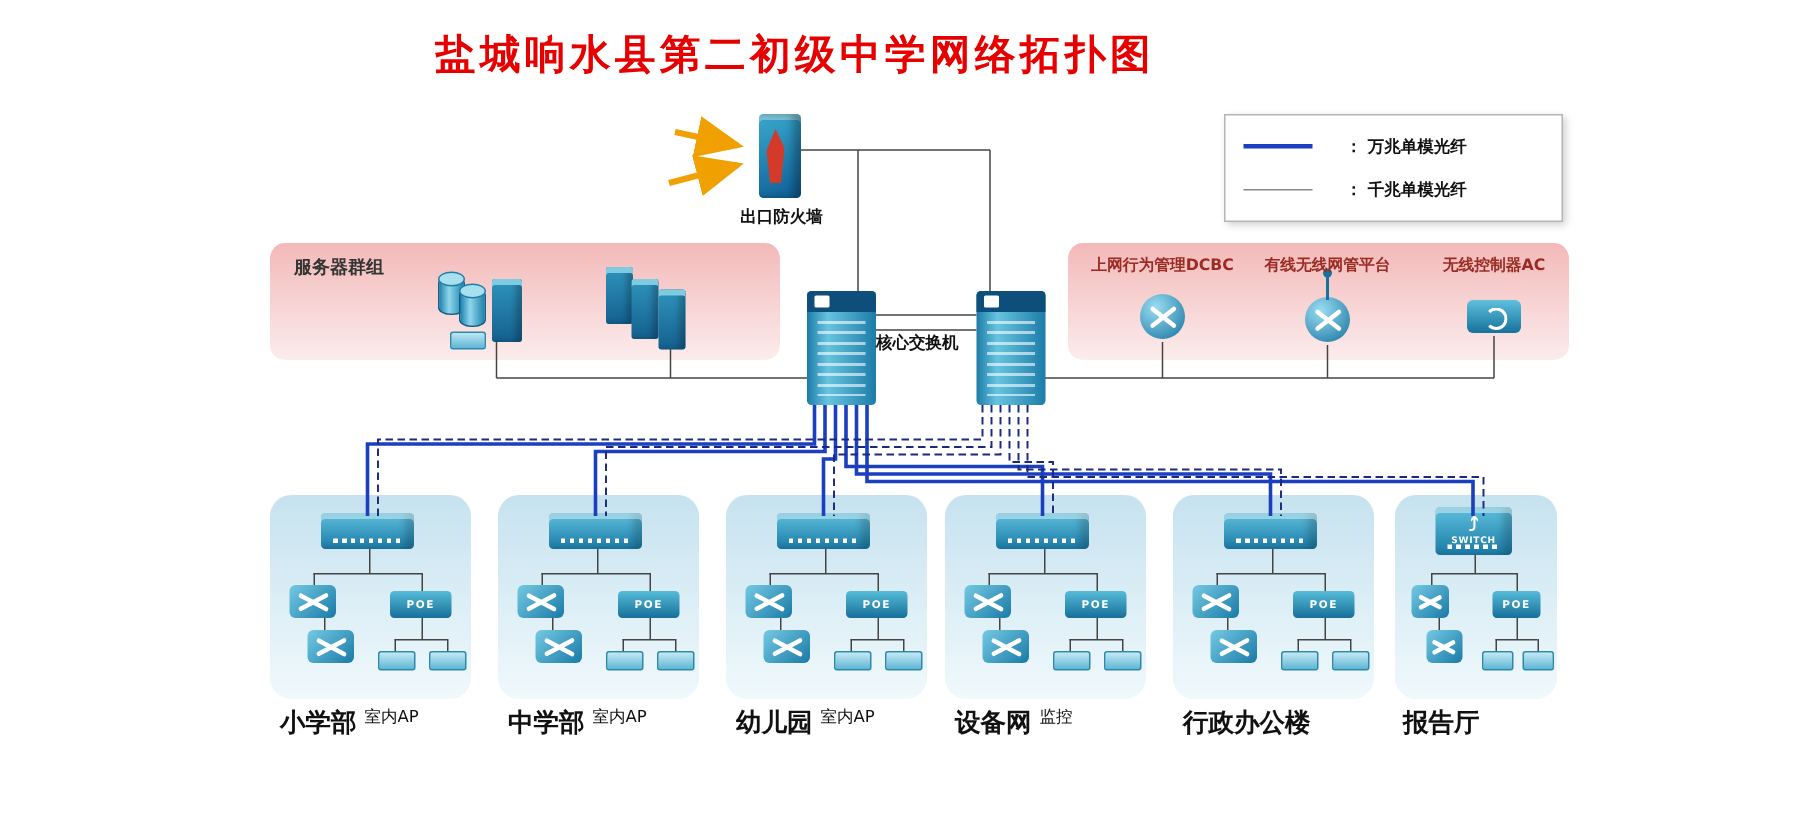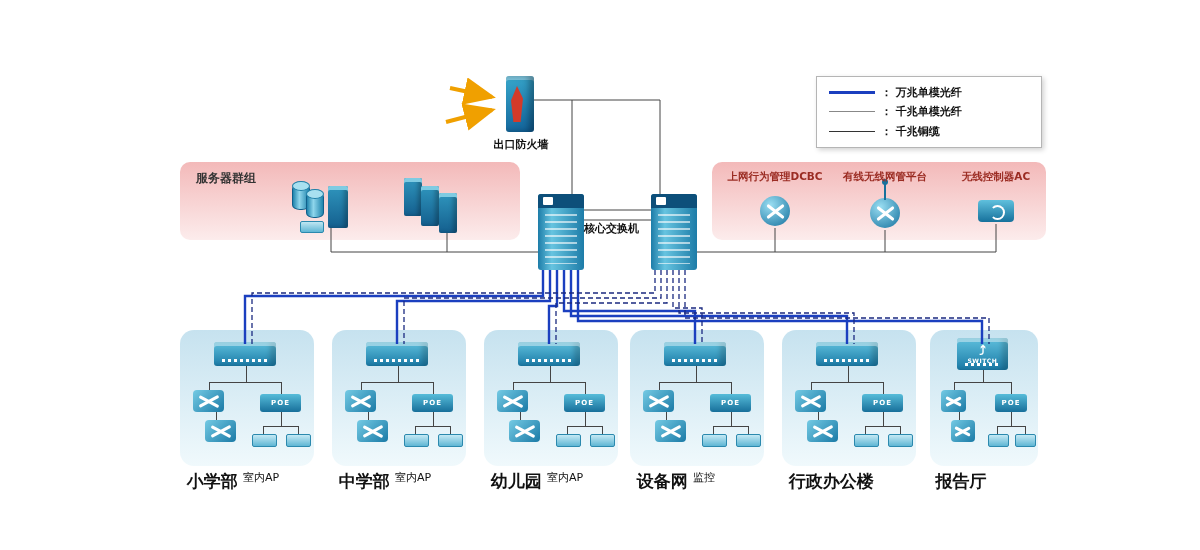--- a/index.html
+++ b/index.html
@@ -26,21 +26,21 @@
   .fw-lbl{left:484px;top:137px;width:74px;}
   .core-lbl{left:584px;top:221px;width:70px;text-align:left;}
   .srv-lbl{left:196px;top:170px;width:90px;text-align:left;font-size:12px;color:#333;}
   .m1{left:718px;top:170px;width:114px;}
   .m2{left:833px;top:170px;width:104px;}
   .m3{left:948px;top:170px;width:96px;}
   
   .legend{position:absolute;left:816px;top:76px;width:226px;height:72px;background:#fff;
           border:1px solid #b5b5b5;box-shadow:2px 2px 5px rgba(0,0,0,.18);z-index:3;
           display:flex;flex-direction:column;justify-content:space-around;padding:6px 12px;box-sizing:border-box;}
-  .leg-row{display:flex;align-items:center;gap:6px;font-size:11px;font-weight:bold;color:#111;}
+  .leg-row{display:flex;align-items:center;gap:22px;font-size:11px;font-weight:bold;color:#111;}
   .leg-line{width:46px;height:0;}
   .leg-line.t10g{border-top:3px solid #1b3fbf;}
   .leg-line.t1g{border-top:1px solid #888;}
   .leg-line.cop{border-top:1px solid #333;}
   
   .pinkbox{position:absolute;top:162px;height:78px;border-radius:10px;z-index:0;
            background:linear-gradient(180deg,#f3b9b9,#fcecec);}
   .serverbox{left:180px;width:340px;}
   .mgmtbox{left:712px;width:334px;}
   
@@ -122,39 +122,36 @@
       background:linear-gradient(180deg,#c5e9f4,#5fb6d4);}
   .ap.ap1{left:54%;top:104px;} .ap.ap2{left:79%;top:104px;}
   .gname{position:absolute;left:5%;top:140px;font-size:17px;font-weight:bold;color:#111;z-index:4;white-space:nowrap;}
   .gsub{position:absolute;left:47%;top:140px;font-size:11px;font-weight:normal;color:#111;z-index:4;white-space:nowrap;}
 </style>
 </head>
 <body>
 
 <div class="canvas">
 
+  <div class="title">盐城响水县第二初级中学网络拓扑图</div>
 
 
   <div class="firewall">
     <div class="flame"></div>
   </div>
   <div class="lbl fw-lbl">出口防火墙</div>
 
   <div class="legend">
     <div class="leg-row">
       <span class="leg-line t10g"></span>
       <span>： 万兆单模光纤</span>
     </div>
     <div class="leg-row">
       <span class="leg-line t1g"></span>
       <span>： 千兆单模光纤</span>
-    </div>
-    <div class="leg-row">
-      <span class="leg-line cop"></span>
-      <span>： 千兆铜缆</span>
     </div>
   </div>
 
   <div class="pinkbox serverbox"></div>
   <div class="lbl srv-lbl">服务器群组</div>
   <div class="cyl cy1"></div>
   <div class="cyl cy2"></div>
   <div class="tower ta"></div>
   <div class="flatbox fb1"></div>
   <div class="tower tb1"></div>

